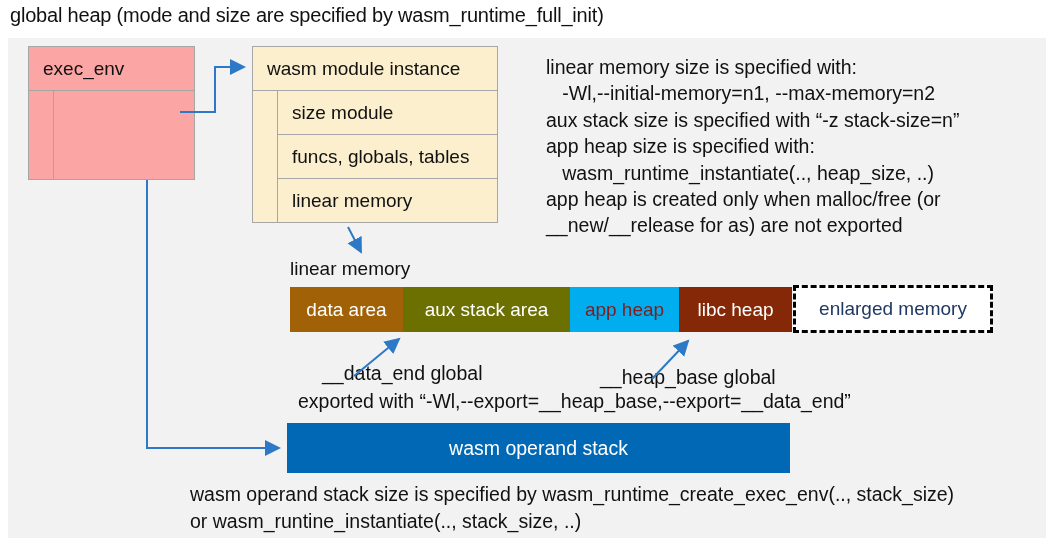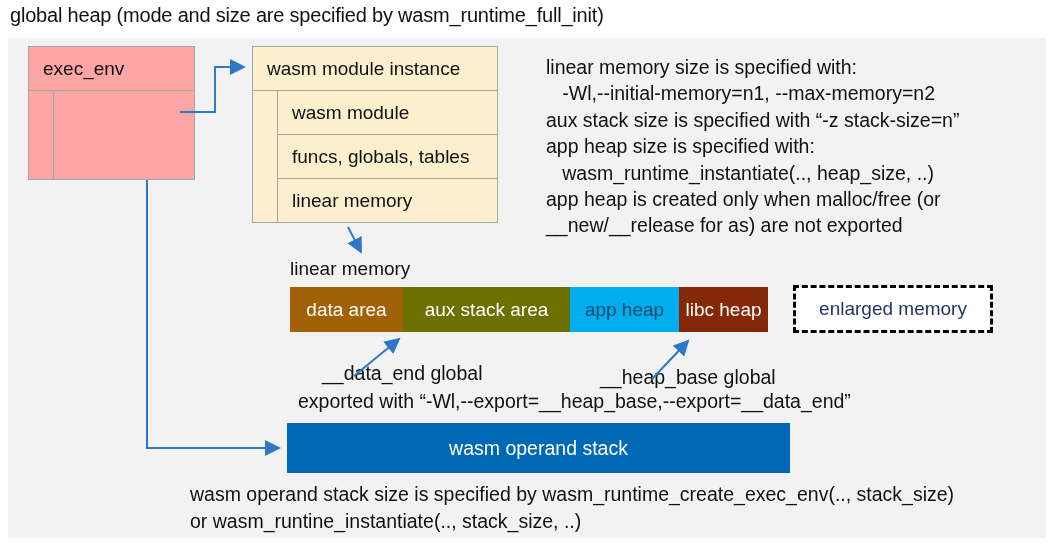--- a/index.html
+++ b/index.html
@@ -82,21 +82,21 @@
     <div class="body">
       <div class="indent"></div>
     </div>
   </div>
 
   <div class="struct mod-inst" style="background-color: rgb(252, 239, 205);">
     <div class="hdr">wasm module instance</div>
     <div class="body">
       <div class="indent"></div>
       <div class="rows">
-        <div class="row">wasm module</div>
+        <div class="row">size module</div>
         <div class="row">funcs, globals, tables</div>
         <div class="row">linear memory</div>
       </div>
     </div>
   </div>
 
   <div class="notes">
     <div>linear memory size is specified with:</div>
     <div>   -Wl,--initial-memory=n1, --max-memory=n2</div>
     <div>aux stack size is specified with “-z stack-size=n”</div>
@@ -107,24 +107,24 @@
   </div>
 
   <div class="lm-label">linear memory</div>
 
   <div class="seg" style="left: 290px; width: 113px; background-color: #a16207; color: rgb(255, 255, 255);">
     <span>data area</span>
   </div>
   <div class="seg" style="left: 403px; width: 167px; background-color: rgb(107, 112, 0); color: rgb(255, 255, 255);">
     <span>aux stack area</span>
   </div>
-  <div class="seg" style="left: 570px; width: 109px; background-color: rgb(0, 174, 239); color: #0c4a6e;">
+  <div class="seg" style="left: 570px; width: 109px; background-color: rgb(0, 174, 239); color: #7f1d1d;">
     <span>app heap</span>
   </div>
-  <div class="seg" style="left: 679px; width: 89px; background-color: rgb(132, 40, 7); color: rgb(255, 255, 255);">
+  <div class="seg" style="left: 679px; width: 113px; background-color: rgb(132, 40, 7); color: rgb(255, 255, 255);">
     <span>libc heap</span>
   </div>
   <div class="seg dashed" style="left: 793px; width: 200px; background-color: rgb(255, 255, 255); color: rgb(31, 56, 100);">
     <span>enlarged memory</span>
   </div>
 
   <div class="ann" style="left:322px; top:362px;">__data_end global</div>
   <div class="ann" style="left:600px; top:366px;">__heap_base global</div>
   <div class="ann" style="left:298px; top:390px;">exported with “-Wl,--export=__heap_base,--export=__data_end”</div>
 

